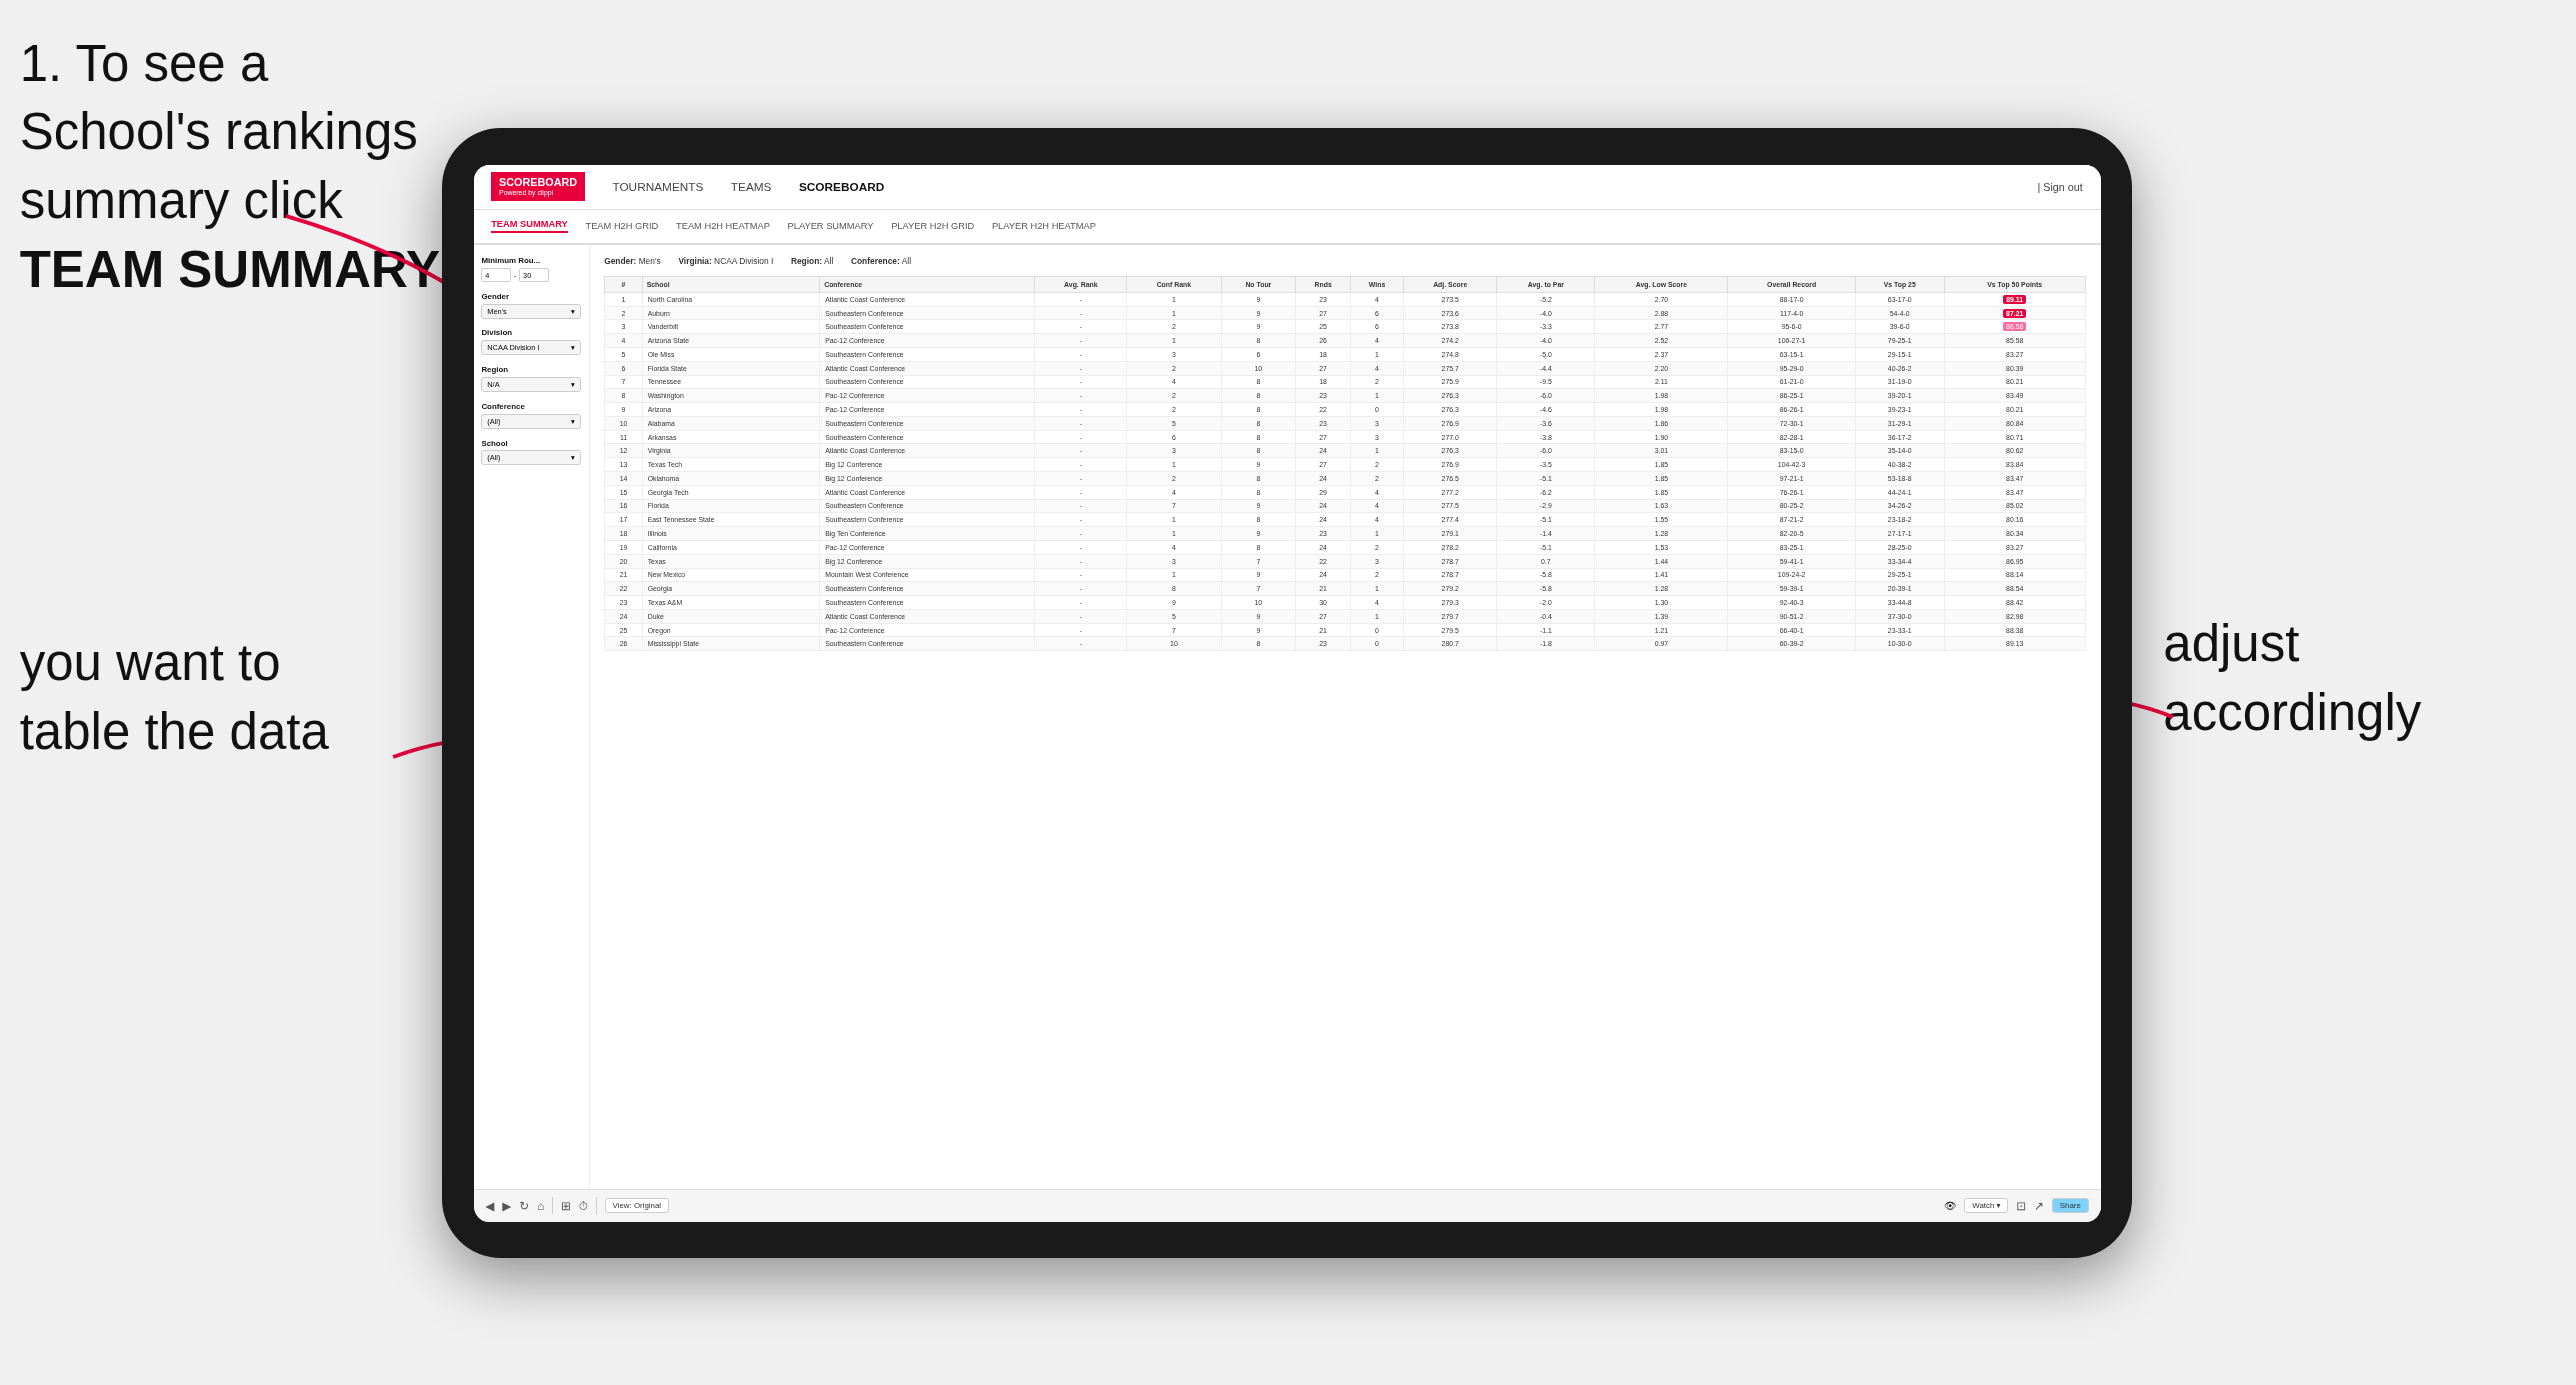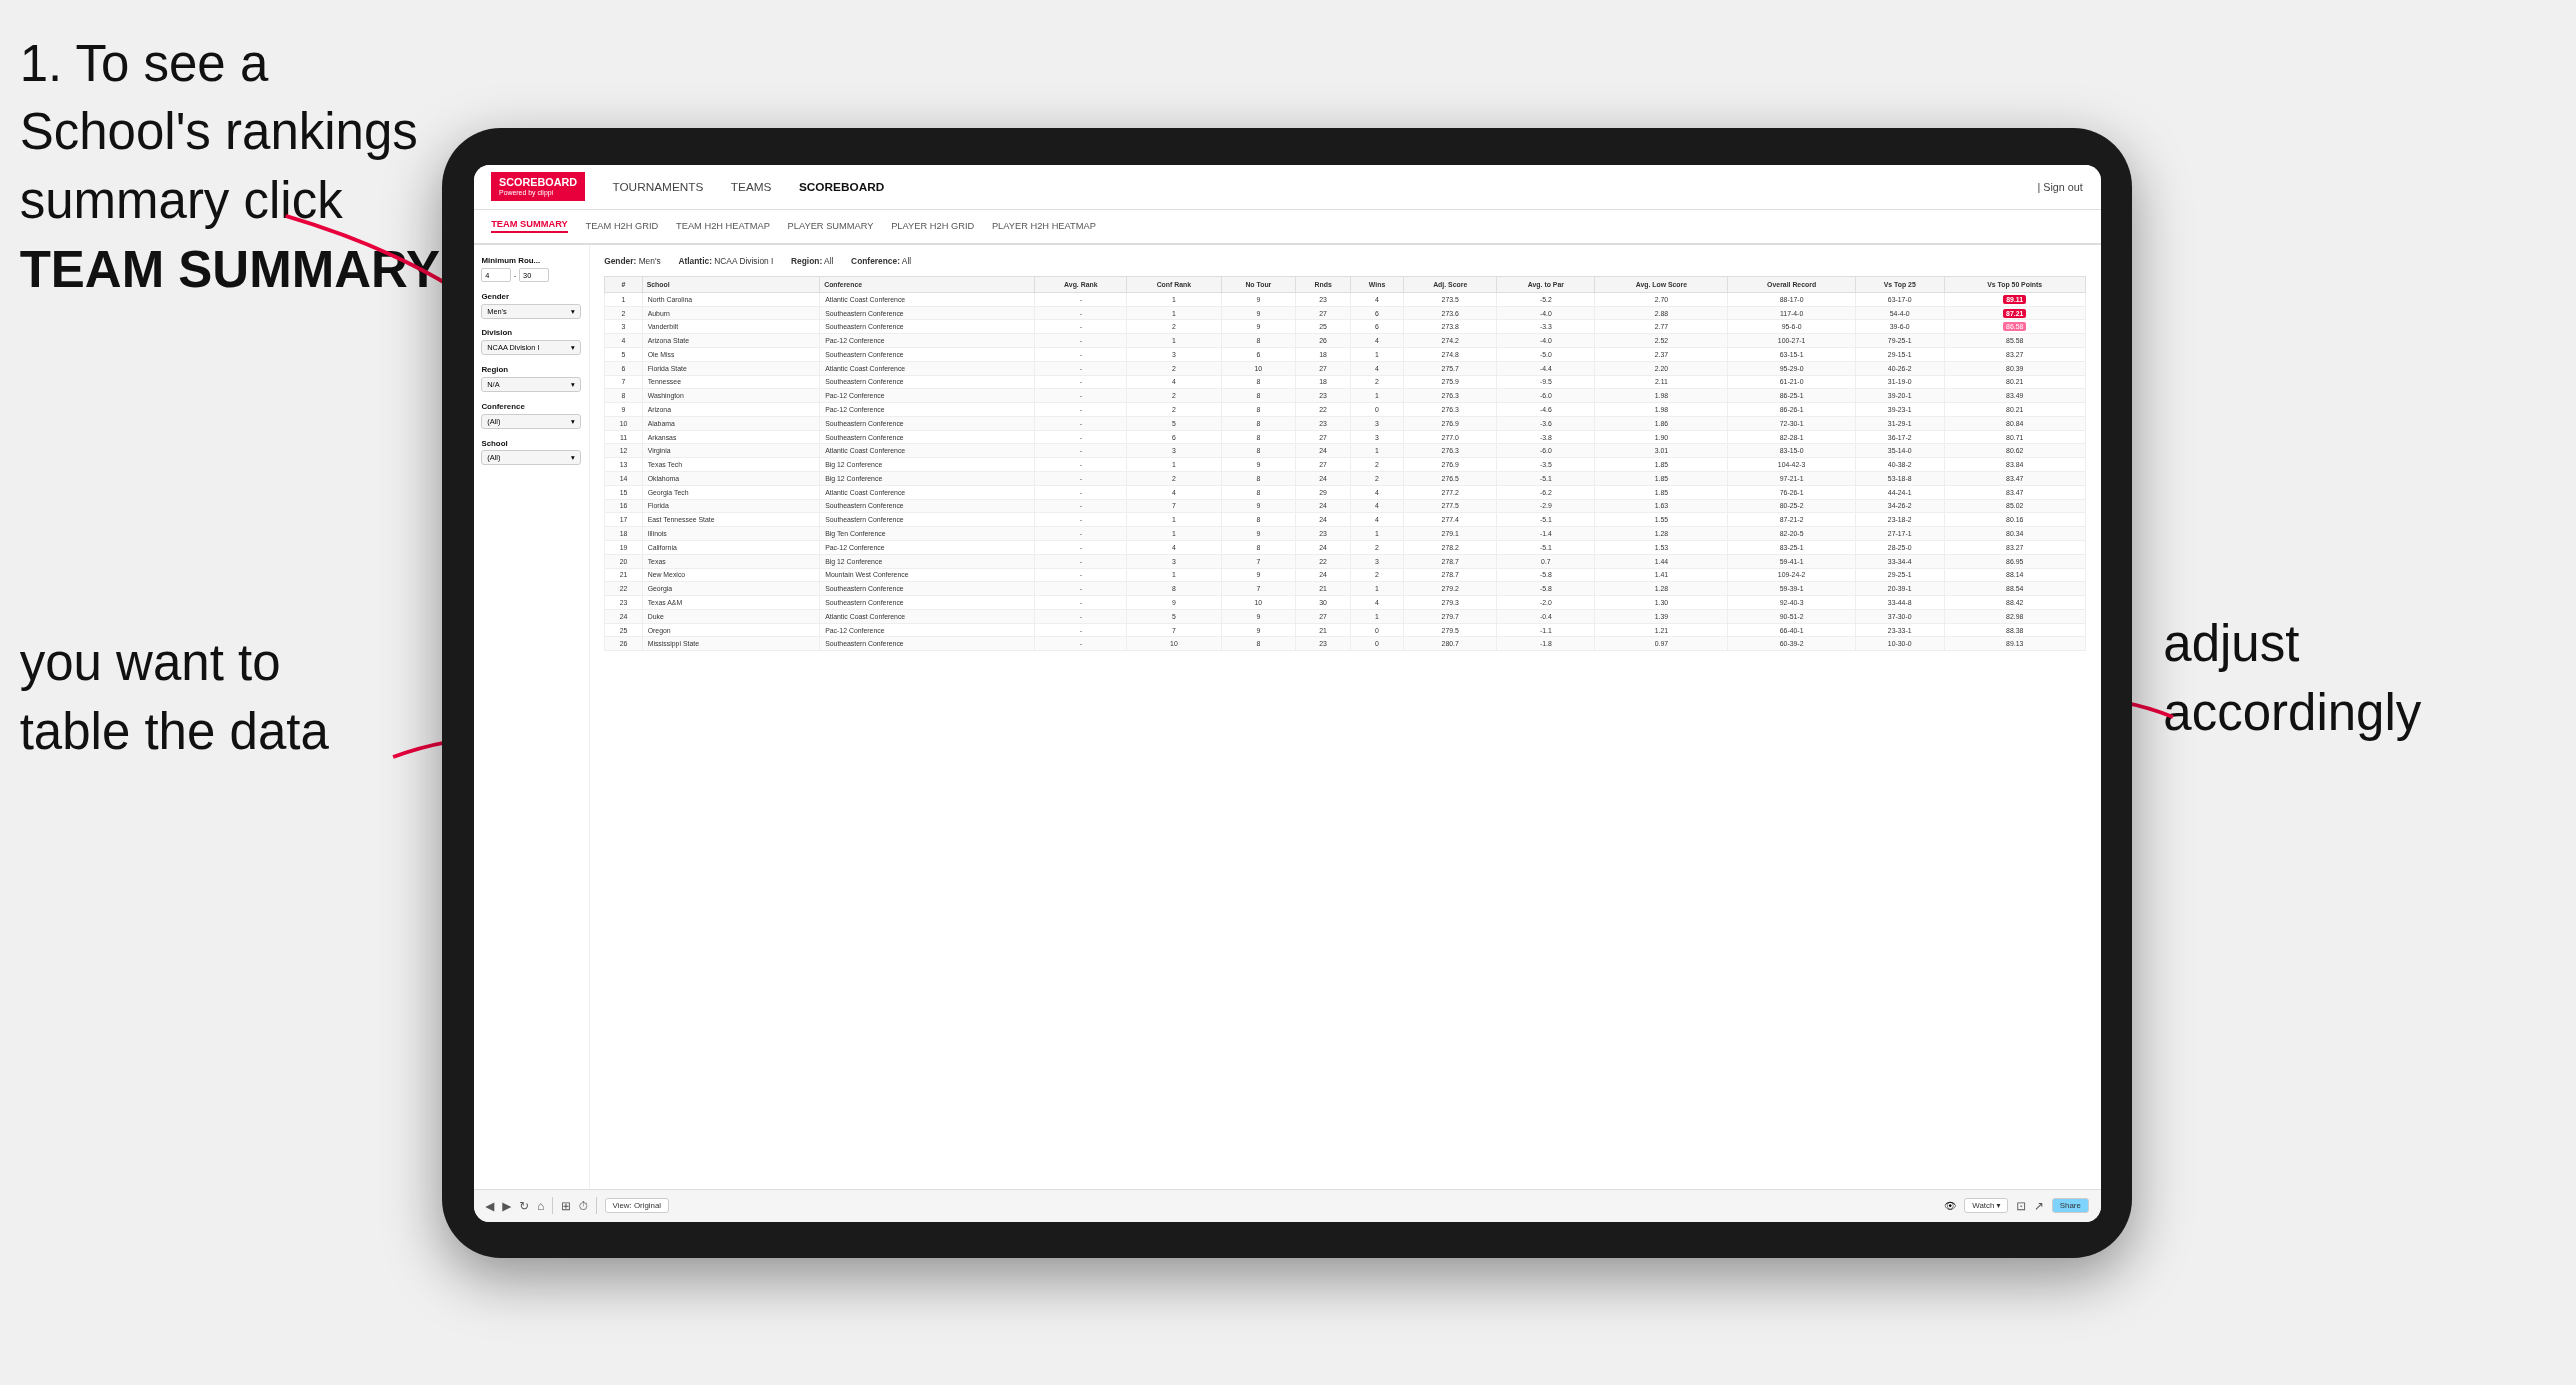--- a/index.html
+++ b/index.html
@@ -140,21 +140,21 @@
               <span>▾</span>
             </div>
           </div>
         </div>
 
         <div style="flex:1;padding:11.8px 14.7px;overflow-y:auto;overflow-x:hidden;">
 
 
           <div style="display:flex;gap:17.7px;font-size:8.4px;color:#333;margin-bottom:9.8px;align-items:center;">
             <span><b>Gender:</b> <span>Men's</span></span>
-            <span><b>Atlantic:</b> <span>NCAA Division I</span></span>
+            <span><b>Virginia:</b> <span>NCAA Division I</span></span>
             <span><b>Region:</b> <span>All</span></span>
             <span><b>Conference:</b> <span>All</span></span>
           </div>
 
           <table style="width:100%;border-collapse:collapse;font-size:7.4px;">
             <thead>
               <tr>
                 <th style="background:#f5f5f5;border:1px solid #ddd;padding:3.9px 3.9px;text-align:center;font-weight:700;font-size:6.9px;color:#333;white-space:nowrap;">#</th>
                 <th style="background:#f5f5f5;border:1px solid #ddd;padding:3.9px 3.9px;text-align:left;font-weight:700;font-size:6.9px;color:#333;white-space:nowrap;">School</th>
                 <th style="background:#f5f5f5;border:1px solid #ddd;padding:3.9px 3.9px;text-align:left;font-weight:700;font-size:6.9px;color:#333;white-space:nowrap;">Conference</th>

